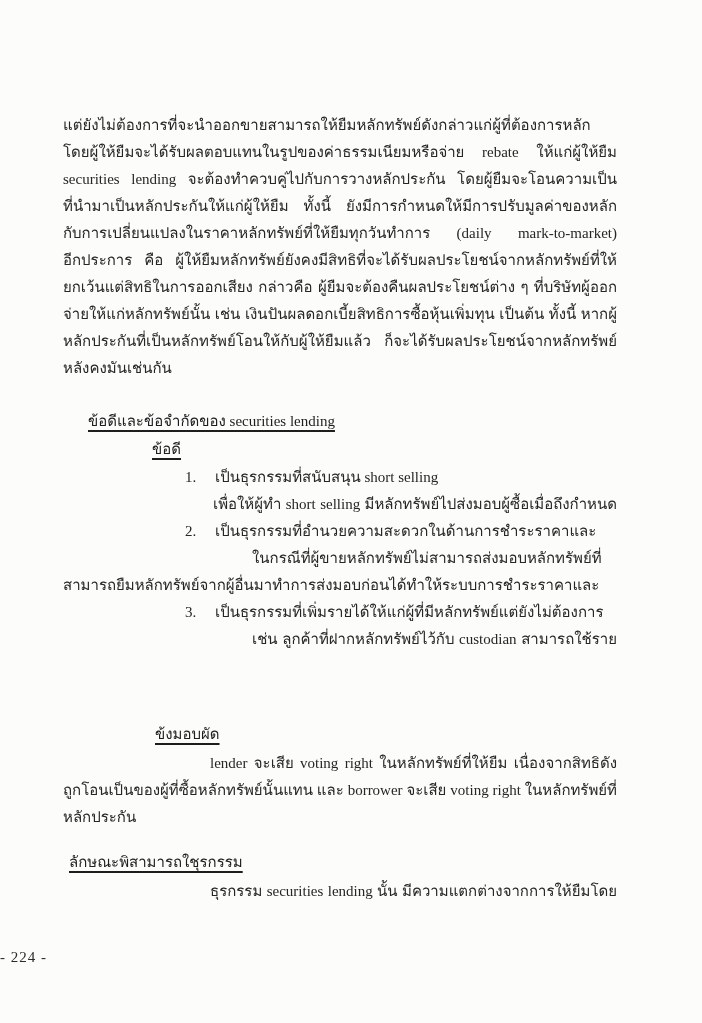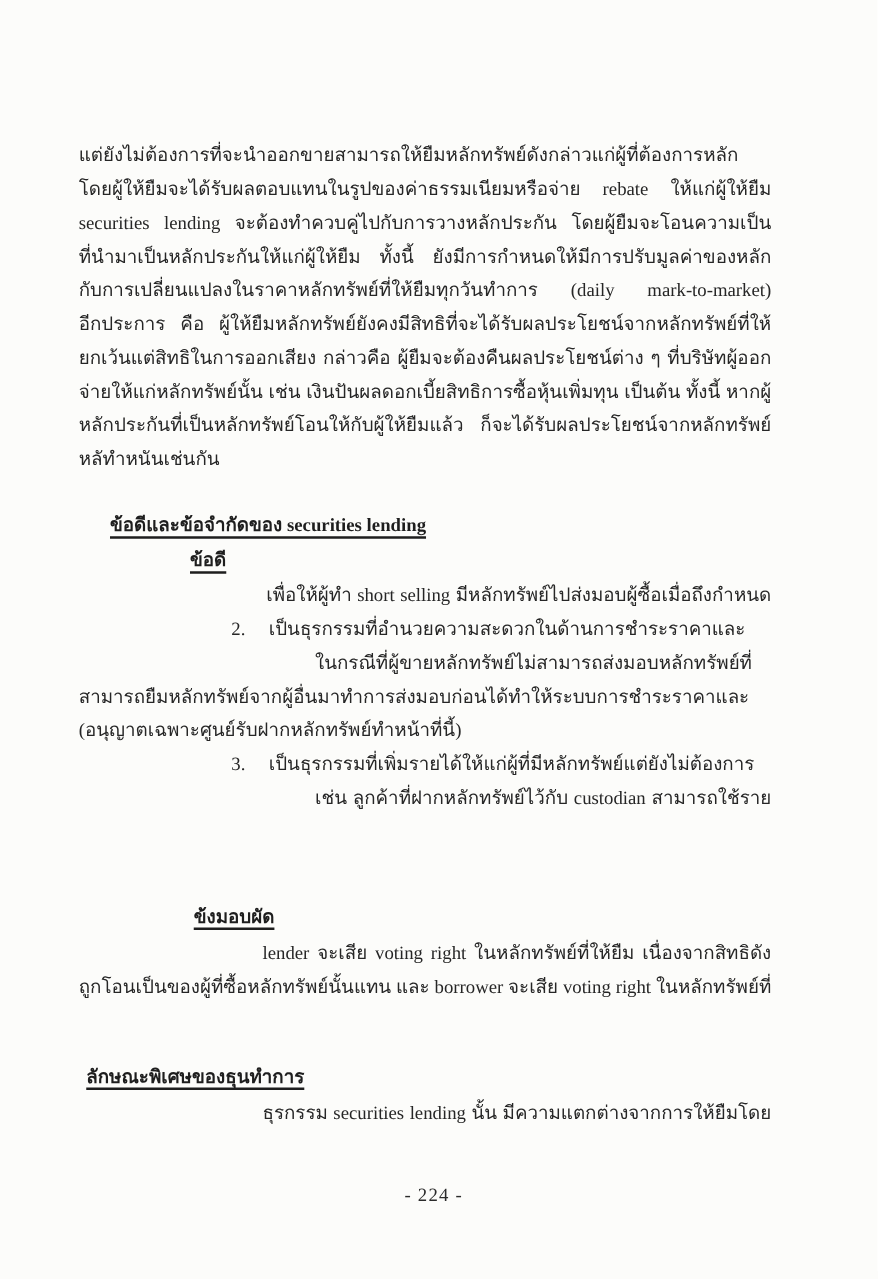--- a/index.html
+++ b/index.html
@@ -29,81 +29,82 @@
   .ind1 { padding-left: 150px; }  
   .ind2 { padding-left: 189px; }  
   .indp { padding-left: 147px; }  
   .num {
     display: inline-block;
     margin-left: 122px;
     width: 30px;
   }
   .h {
     position: absolute;
-    font-weight: bold;
+    font-weight: normal;
     color: #1e1e1e;
     text-decoration: underline;
     text-underline-offset: 4px;
     text-decoration-thickness: 1.5px;
     white-space: nowrap;
     height: 27px;
     line-height: 22px;
   }
   .pagenum {
     position: absolute;
     left: 0;
     right: 8px;
     top: 949px;
-    text-align: center;
+    text-align: left;
     letter-spacing: 1px;
     color: #2b2b2b;
   }
 </style>
 </head>
 <body>
 
 <div class="page">
 
   <div class="textblock" style="top:112px">
     <div class="ln j">แต่ยังไม่ต้องการที่จะนำออกขายสามารถให้ยืมหลักทรัพย์ดังกล่าวแก่ผู้ที่ต้องการหลักทรัพย์นั้นได้</div>
     <div class="ln j">โดยผู้ให้ยืมจะได้รับผลตอบแทนในรูปของค่าธรรมเนียมหรือจ่าย rebate ให้แก่ผู้ให้ยืม ทั้งนี้ ธุรกรรม</div>
     <div class="ln j">securities lending จะต้องทำควบคู่ไปกับการวางหลักประกัน โดยผู้ยืมจะโอนความเป็นเจ้าของในทรัพย์สิน</div>
     <div class="ln j">ที่นำมาเป็นหลักประกันให้แก่ผู้ให้ยืม ทั้งนี้ ยังมีการกำหนดให้มีการปรับมูลค่าของหลักประกันให้สอดคล้อง</div>
     <div class="ln j">กับการเปลี่ยนแปลงในราคาหลักทรัพย์ที่ให้ยืมทุกวันทำการ (daily mark-to-market) ประเด็นที่น่าสนใจ</div>
     <div class="ln j">อีกประการ คือ ผู้ให้ยืมหลักทรัพย์ยังคงมีสิทธิที่จะได้รับผลประโยชน์จากหลักทรัพย์ที่ให้ยืมทุกประการ</div>
     <div class="ln j">ยกเว้นแต่สิทธิในการออกเสียง กล่าวคือ ผู้ยืมจะต้องคืนผลประโยชน์ต่าง ๆ ที่บริษัทผู้ออกหลักทรัพย์</div>
     <div class="ln j">จ่ายให้แก่หลักทรัพย์นั้น เช่น เงินปันผลดอกเบี้ยสิทธิการซื้อหุ้นเพิ่มทุน เป็นต้น ทั้งนี้ หากผู้ยืมใช้</div>
     <div class="ln j">หลักประกันที่เป็นหลักทรัพย์โอนให้กับผู้ให้ยืมแล้ว ก็จะได้รับผลประโยชน์จากหลักทรัพย์ที่วางไว้เป็น</div>
-    <div class="ln">หลัทำหนันเช่นกัน</div>
+    <div class="ln">หลังคงมันเช่นกัน</div>
   </div>
 
   <div class="h" style="left:88px; top:410px">ข้อดีและข้อจำกัดของ securities lending</div>
 
   <div class="h" style="left:152px; top:438px">ข้อดี</div>
 
   <div class="textblock" style="top:464px">
+    <div class="ln"><span class="num">1.</span><span>เป็นธุรกรรมที่สนับสนุน short selling</span></div>
     <div class="ln j ind1">เพื่อให้ผู้ทำ short selling มีหลักทรัพย์ไปส่งมอบผู้ซื้อเมื่อถึงกำหนดเวลาส่งมอบ</div>
 
     <div class="ln"><span class="num">2.</span><span>เป็นธุรกรรมที่อำนวยความสะดวกในด้านการชำระราคาและการส่งมอบหลักทรัพย์</span></div>
     <div class="ln j ind2">ในกรณีที่ผู้ขายหลักทรัพย์ไม่สามารถส่งมอบหลักทรัพย์ที่ขายได้ทันเวลา ผู้ขาย</div>
     <div class="ln j">สามารถยืมหลักทรัพย์จากผู้อื่นมาทำการส่งมอบก่อนได้ทำให้ระบบการชำระราคาและการส่งมอบไม่เสียหาย</div>
-    <div class="ln">(อนุญาตเฉพาะศูนย์รับฝากหลักทรัพย์ทำหน้าที่นี้)</div>
 
     <div class="ln"><span class="num">3.</span><span>เป็นธุรกรรมที่เพิ่มรายได้ให้แก่ผู้ที่มีหลักทรัพย์แต่ยังไม่ต้องการขาย</span></div>
     <div class="ln j ind2">เช่น ลูกค้าที่ฝากหลักทรัพย์ไว้กับ custodian สามารถใช้รายได้ที่ได้จากการให้ยืม</div>
   </div>
 
   <div class="h" style="left:155px; top:723px">ข้งมอบผัด</div>
 
   <div class="textblock" style="top:750px">
     <div class="ln j indp">lender จะเสีย voting right ในหลักทรัพย์ที่ให้ยืม เนื่องจากสิทธิดังกล่าวจะ</div>
     <div class="ln j">ถูกโอนเป็นของผู้ที่ซื้อหลักทรัพย์นั้นแทน และ borrower จะเสีย voting right ในหลักทรัพย์ที่ใช้เป็น</div>
+    <div class="ln">หลักประกัน</div>
   </div>
 
-  <div class="h" style="left:69px; top:851px">ลักษณะพิเศษของธุนทำการ</div>
+  <div class="h" style="left:69px; top:851px">ลักษณะพิสามารถใชุรกรรม</div>
 
   <div class="textblock" style="top:878px">
     <div class="ln j indp">ธุรกรรม securities lending นั้น มีความแตกต่างจากการให้ยืมโดยทั่วไป เนื่องจาก</div>
   </div>
 
   <div class="pagenum">- 224 -</div>
 
 </div>
 
 </body></html>

